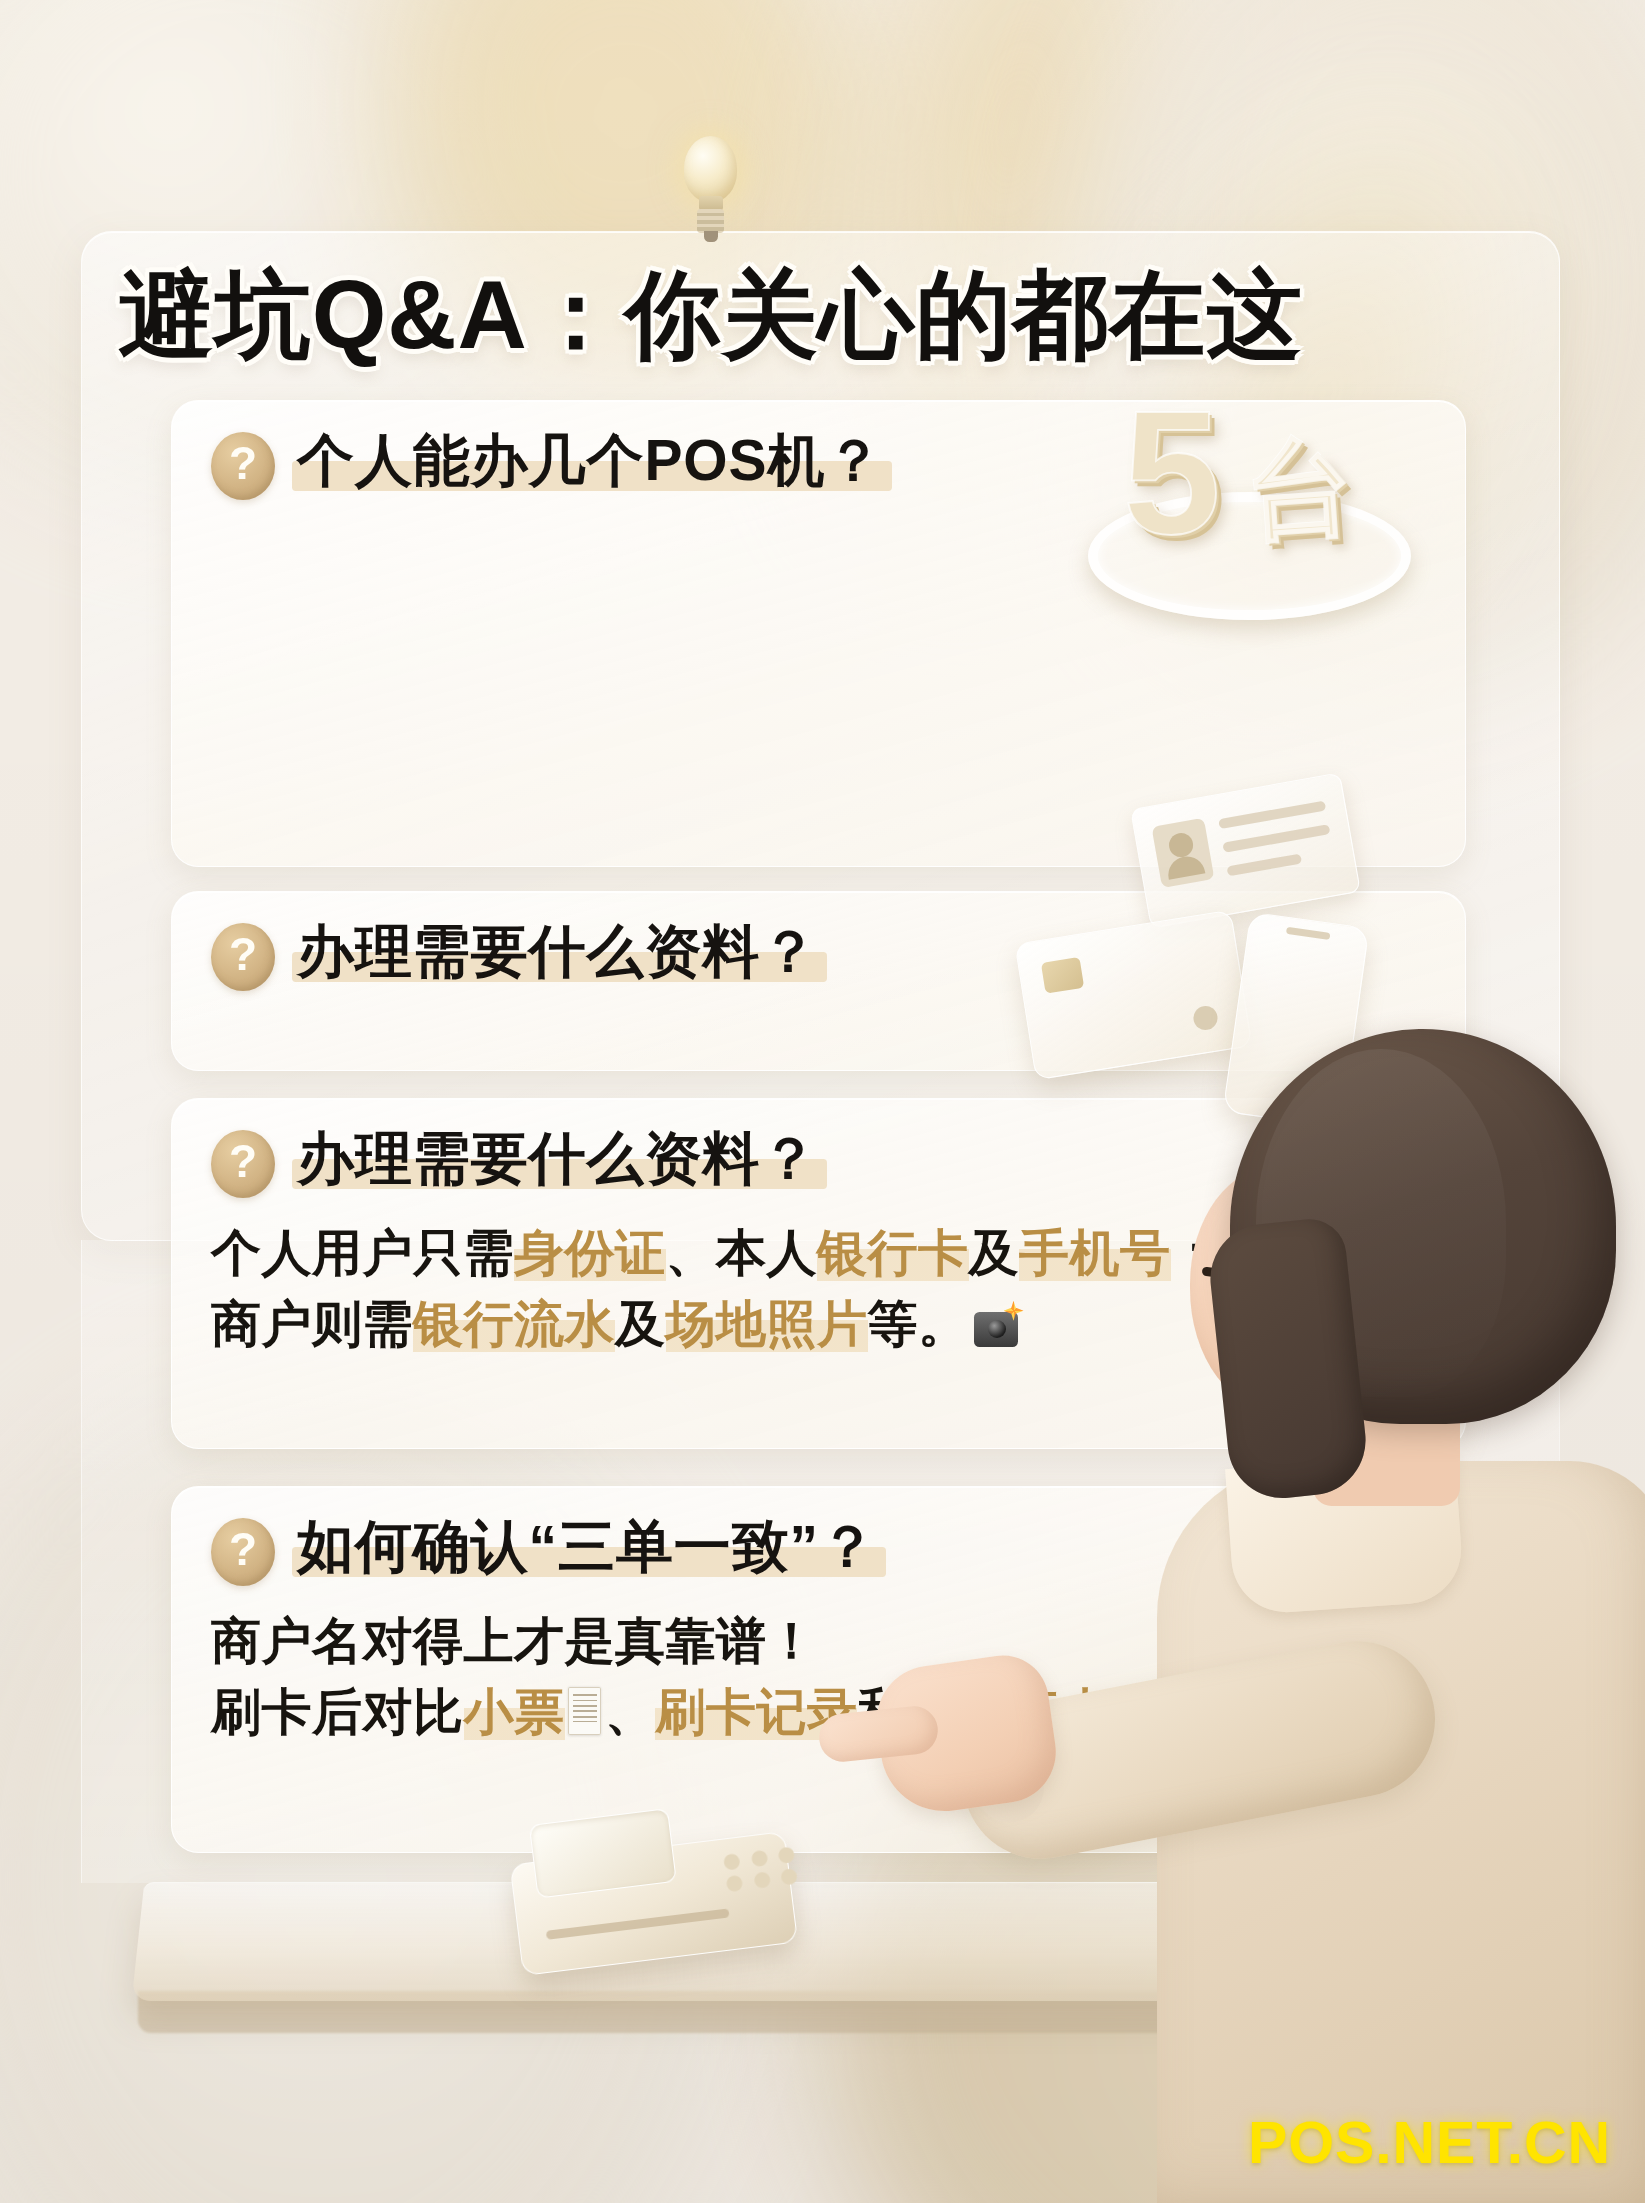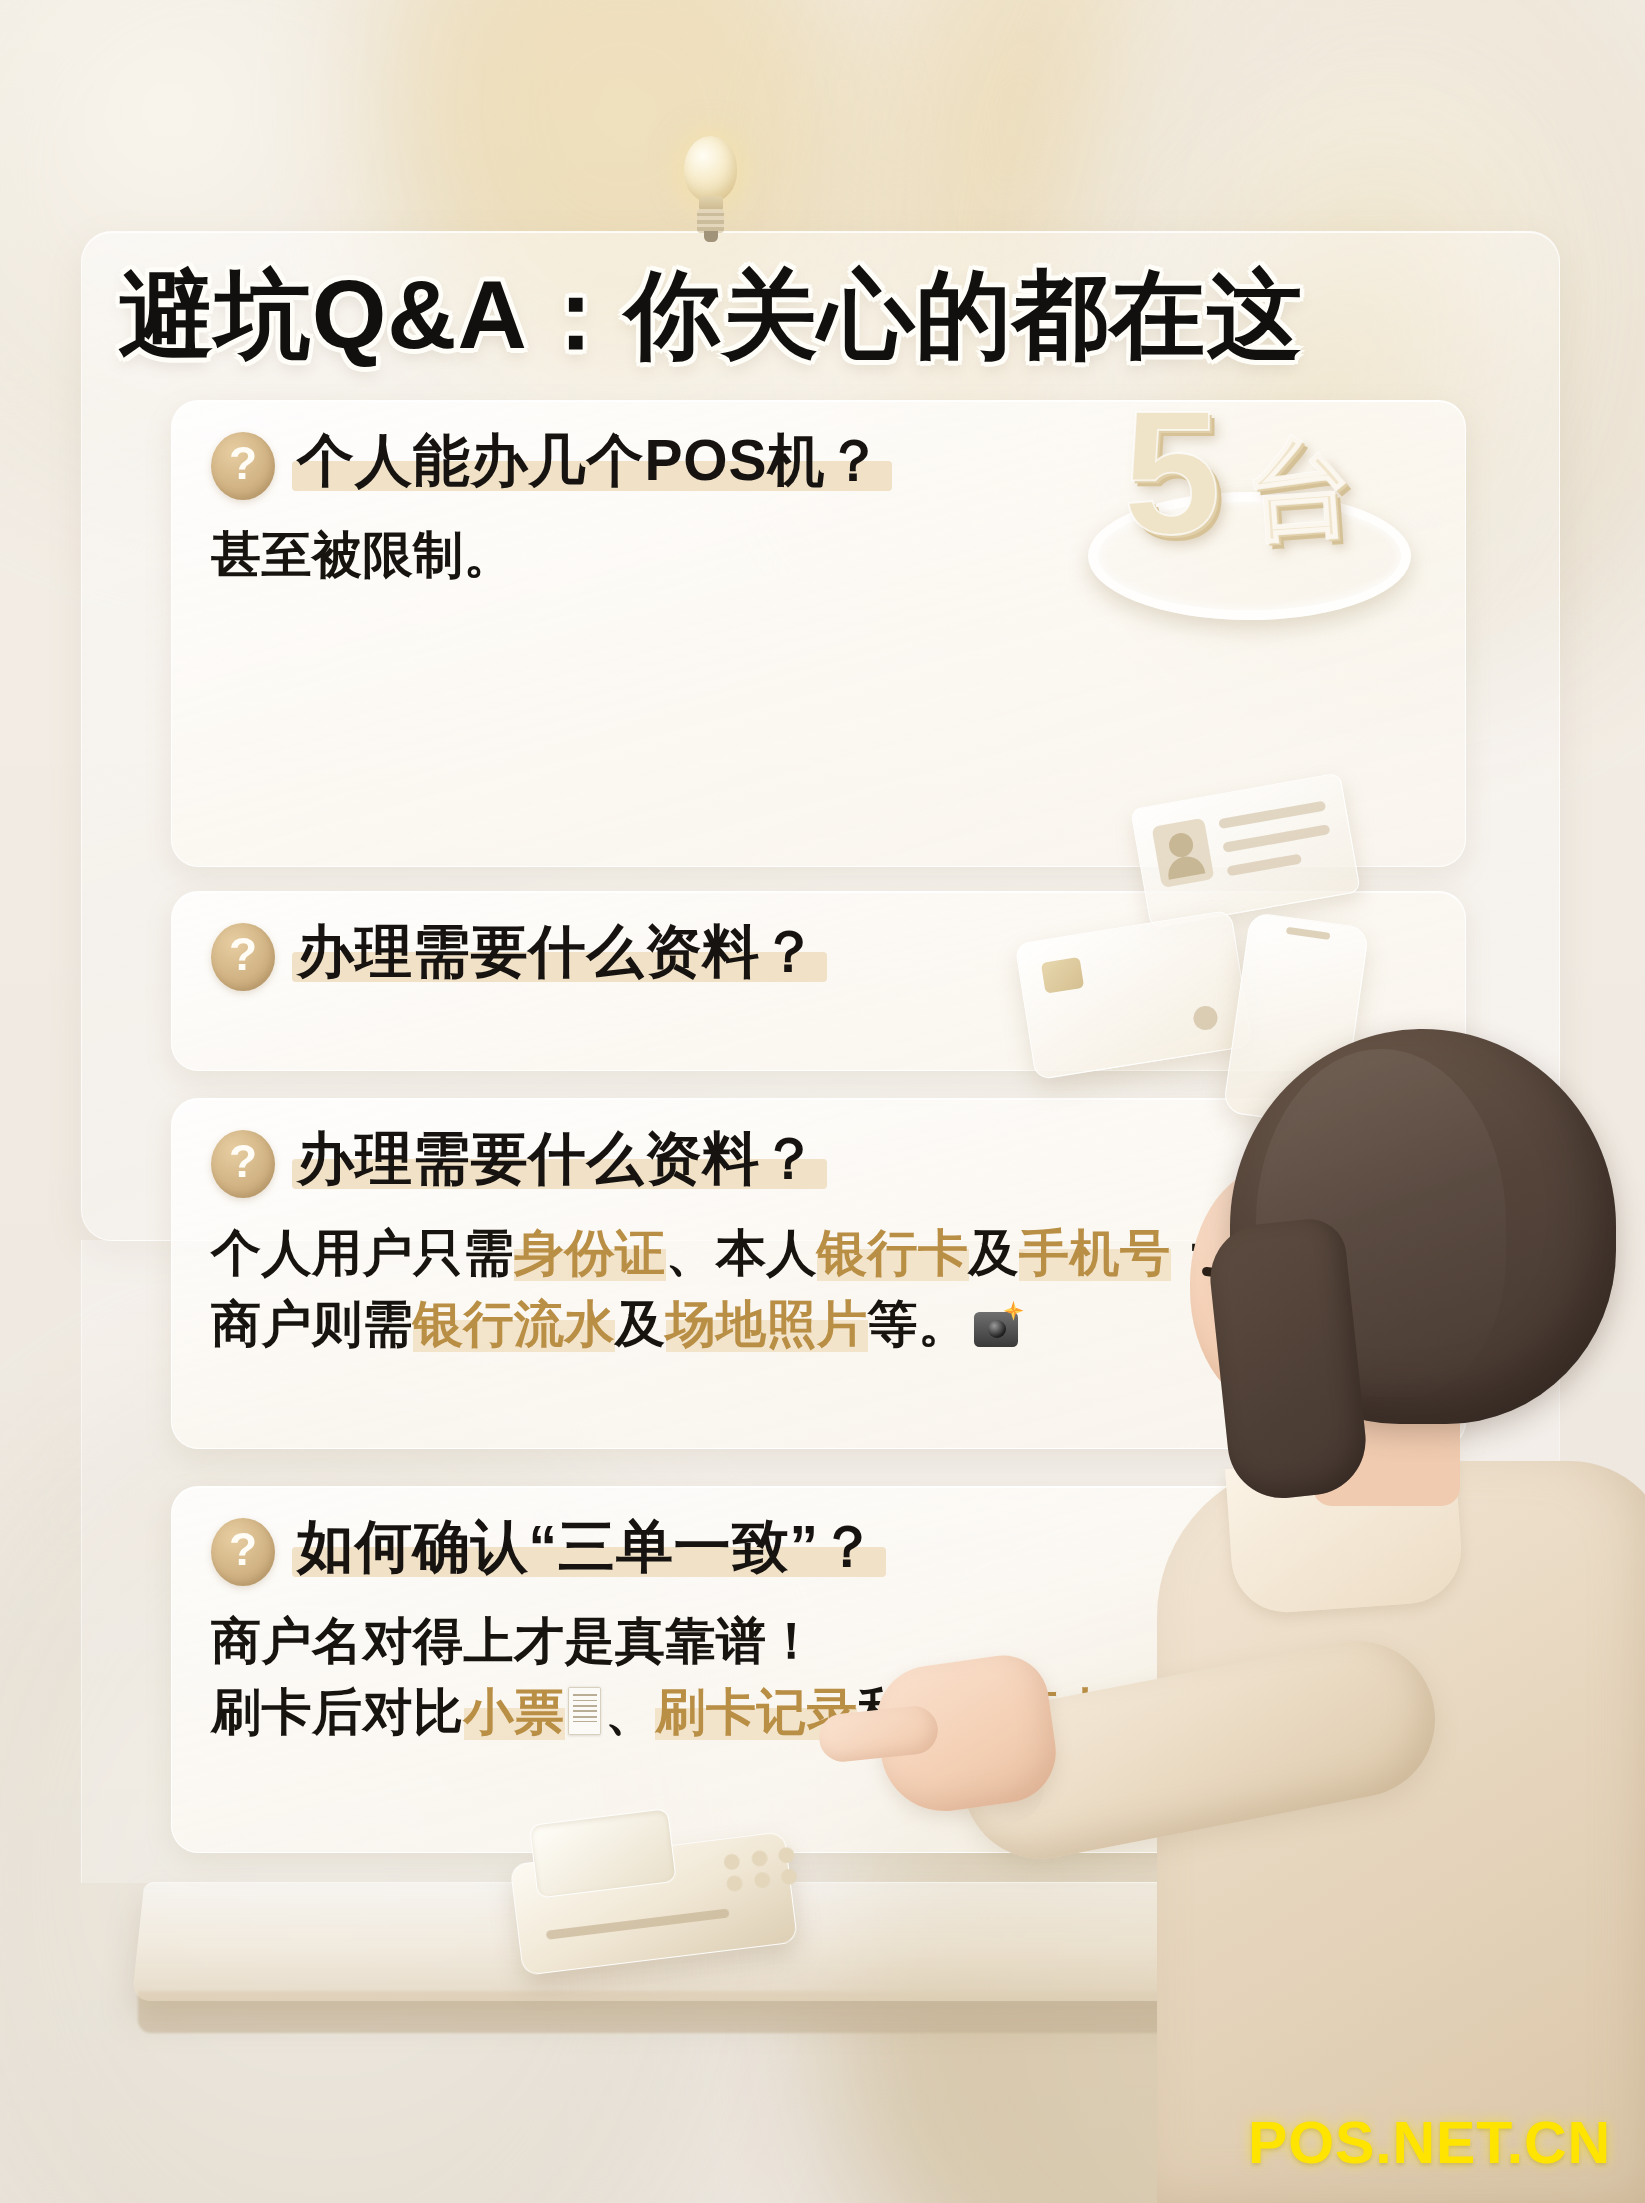--- a/index.html
+++ b/index.html
@@ -309,21 +309,20 @@
 
 <div class="card" id="card-1">
   <div class="qhead">
     <div class="qbadge">?</div>
     <div class="qtext">
       <span class="hl"></span>
       <span>个人能办几个POS机？</span>
     </div>
   </div>
   <div class="qbody">
-    <div class="row">甚至被限制。</div>
   </div>
 </div>
 
 <div class="card" id="card-2">
   <div class="qhead">
     <div class="qbadge">?</div>
     <div class="qtext">
       <span class="hl"></span>
       <span>办理需要什么资料？</span>
     </div>

